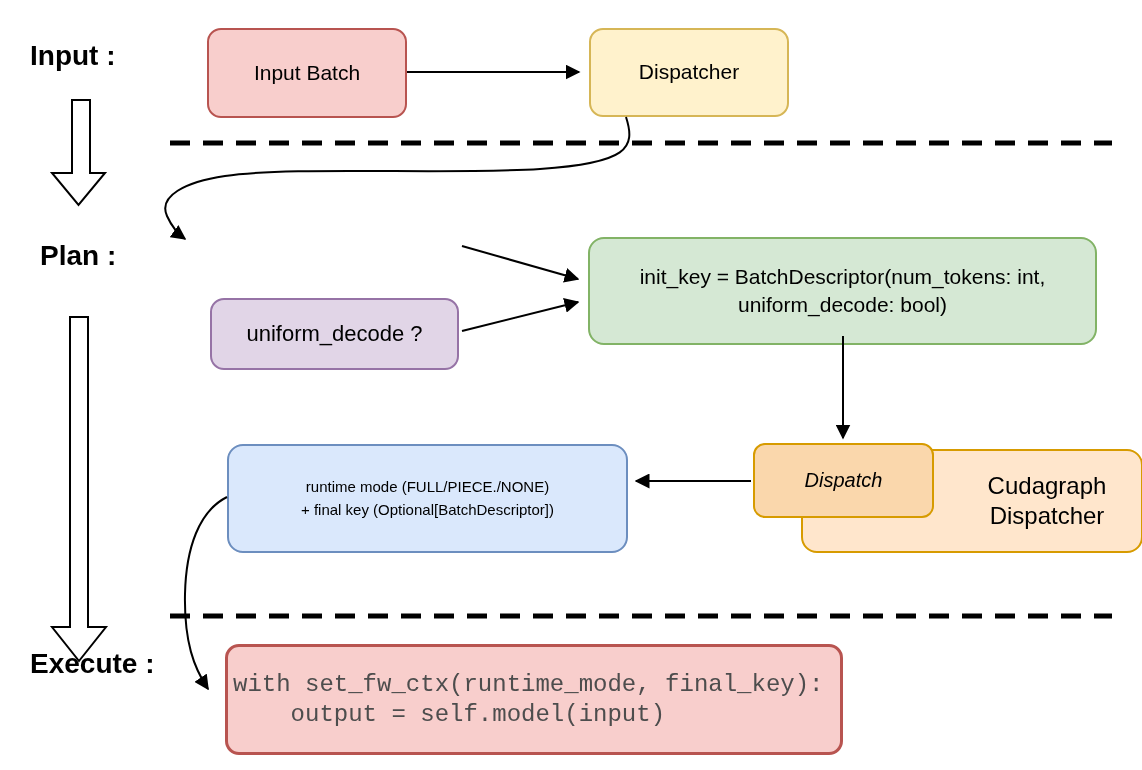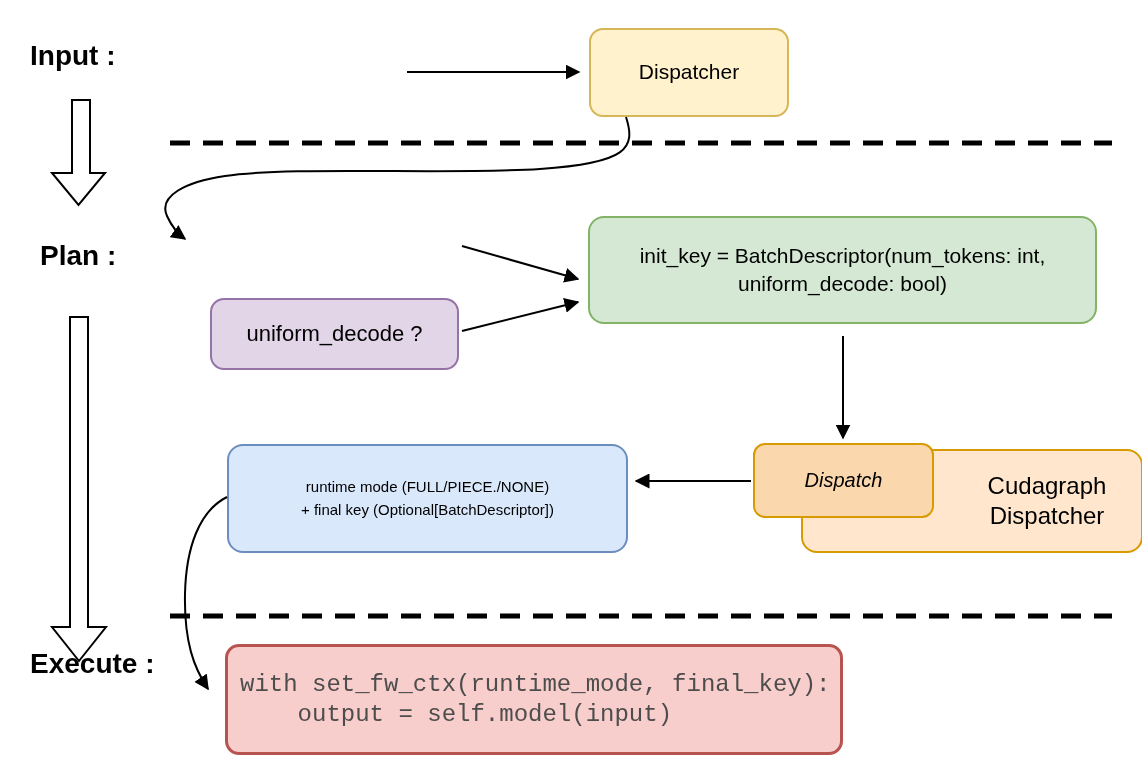--- a/index.html
+++ b/index.html
@@ -33,50 +33,51 @@
     text-align: center;
     color: #000000;
     font-size: 21px;
     line-height: 1.35;
     white-space: pre-line;
   }
   #node-input-batch    { left: 207px; top: 28px;  width: 200px; height: 90px; }
   #node-preprocess     { left: 589px; top: 28px;  width: 200px; height: 89px; }
   #node-cg-padding     { left: 210px; top: 209px; width: 252px; height: 72px; font-size: 22px; }
   #node-uniform-decode { left: 210px; top: 298px; width: 249px; height: 72px; font-size: 22px; }
-  #node-init-key       { left: 588px; top: 216px; width: 509px; height: 108px; border-radius: 16px; }
+  #node-init-key       { left: 588px; top: 237px; width: 509px; height: 108px; border-radius: 16px; }
   #node-cudagraph      { left: 753px; top: 449px; width: 342px; height: 104px; border-radius: 16px;
                          justify-content: flex-end; font-size: 24px; line-height: 1.25; }
   #node-cudagraph .label-wrap { width: 160px; margin-right: 14px; }
   #node-dispatch       { left: 753px; top: 443px; width: 181px; height: 75px; font-size: 20px; border-radius: 12px; font-style: italic; }
   #node-runtime-mode   { left: 227px; top: 444px; width: 401px; height: 109px; border-radius: 16px;
                          font-size: 15px; line-height: 1.5; }
   #node-execute-code   { left: 225px; top: 644px; width: 618px; height: 111px;
                          border-width: 3px;
                          justify-content: flex-start; text-align: left;
                          font-family: "Liberation Mono", "DejaVu Sans Mono", monospace;
                          font-size: 24px; line-height: 1.25; white-space: pre;
-                         color: #4d4d4d; padding-left: 12px; }
+                         color: #4d4d4d; padding-left: 5px; }
   .overlay {
     position: absolute;
     left: 0; top: 0;
     width: 1142px;
     height: 770px;
     pointer-events: none;
   }
 </style>
 </head>
 <body>
 
 <div class="canvas">
 
   <div class="stage-label" id="label-input">Input :</div>
   <div class="stage-label" id="label-plan">Plan :</div>
   <div class="stage-label" id="label-execute">Execute :</div>
 
+  <div class="node" id="node-input-batch" style="background: rgb(248, 206, 204); border-color: rgb(184, 84, 80);">Input Batch</div>
 
   <div class="node" id="node-preprocess" style="background: rgb(255, 242, 204); border-color: rgb(214, 182, 86);">Dispatcher</div>
 
 
   <div class="node" id="node-uniform-decode" style="background: rgb(225, 213, 231); border-color: rgb(150, 115, 166);">uniform_decode ?</div>
 
   <div class="node" id="node-init-key" style="background: rgb(213, 232, 212); border-color: rgb(130, 179, 102);">init_key = BatchDescriptor(num_tokens: int,
 uniform_decode: bool)</div>
 
   <div class="node" id="node-cudagraph" style="background: rgb(255, 230, 204); border-color: rgb(215, 155, 0); margin-left: 48px;">

